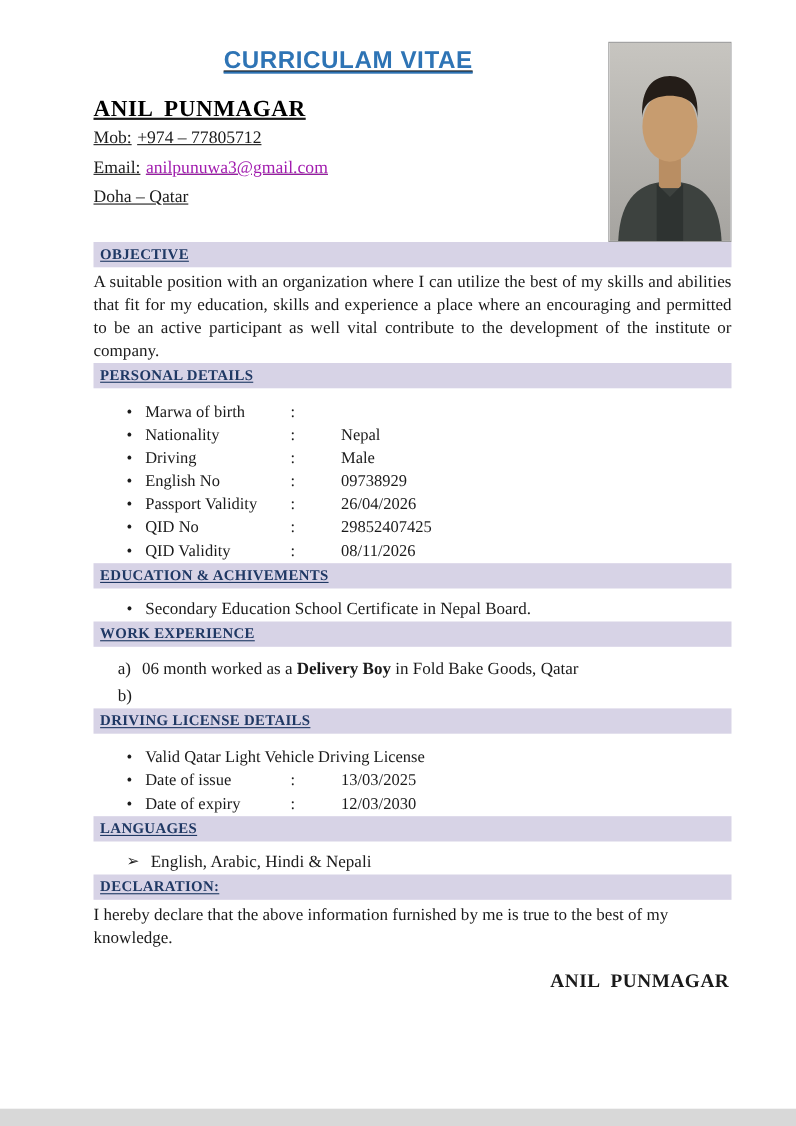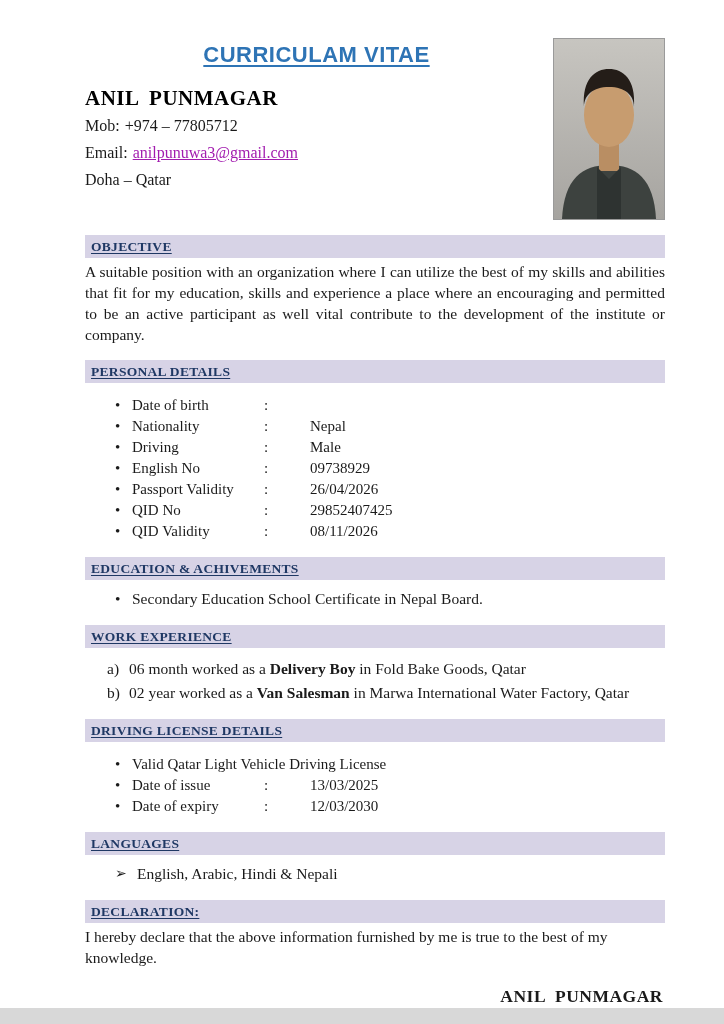--- a/index.html
+++ b/index.html
@@ -19,21 +19,21 @@
   .page-edge {
     position:absolute; left:0; bottom:0;
     width:724px; height:16px;
     background:#d8d8d8;
   }
   .content {
     position:absolute; left:85px; top:38px; width:580px;
   }
   
   .header-row { display:flex; align-items:flex-start; }
-  .header-left { flex:1; padding-right:5px; }
+  .header-left { flex:1; padding-right:5px;text-decoration:underline; }
   .doc-title {
     text-align:center;
     font-family:"Liberation Sans", sans-serif;
     font-size:22px; font-weight:bold;
     color:#2e74b5;
     letter-spacing:0.5px;
     text-decoration:underline;
     text-decoration-thickness:2px;
     text-underline-offset:3px;
     margin-top:4px;
@@ -48,21 +48,20 @@
   .email-link { color:#a21caf; text-decoration:underline; cursor:pointer; }
   .photo {
     width:112px; height:182px; flex:0 0 112px;
     border:1px solid #9a9a9a;
     overflow:hidden;
   }
   
   .section-bar {
     background:#d7d3e6;
     padding:2px 6px 3px 6px;
-    margin-top:15px;
   }
   .section-heading {
     font-weight:bold; font-size:13.5px;
     color:#1f3864;
     letter-spacing:0.3px;
     text-decoration:underline;
     text-underline-offset:2px;
   }
   .para {
     font-size:15.5px; line-height:21px;
@@ -138,21 +137,21 @@
       <span class="section-heading">OBJECTIVE</span>
     </div>
     <p class="para">A suitable position with an organization where I can utilize the best of my skills and abilities that fit for my education, skills and experience a place where an encouraging and permitted to be an active participant as well vital contribute to the development of the institute or company.</p>
 
     <div class="section-bar">
       <span class="section-heading">PERSONAL DETAILS</span>
     </div>
     <div class="detail-list">
       <div class="detail-row">
         <span class="bullet">•</span>
-        <span class="dlabel">Date of birth</span>
+        <span class="dlabel">Marwa of birth</span>
         <span class="dcolon">:</span>
       </div>
       <div class="detail-row">
         <span class="bullet">•</span>
         <span class="dlabel">Nationality</span>
         <span class="dcolon">:</span>
         <span class="dvalue">Nepal</span>
       </div>
       <div class="detail-row">
         <span class="bullet">•</span>
@@ -197,21 +196,20 @@
     <div class="section-bar">
       <span class="section-heading">WORK EXPERIENCE</span>
     </div>
     <div class="work-rows">
       <div class="list-row">
         <span class="marker">a)</span>
         <span><span>06 month worked as a </span><b>Delivery Boy</b><span> in Fold Bake Goods, Qatar</span></span>
       </div>
       <div class="list-row">
         <span class="marker">b)</span>
-        <span><span>02 year worked as a </span><b>Van Salesman</b><span> in Marwa International Water Factory, Qatar</span></span>
       </div>
     </div>
 
     <div class="section-bar">
       <span class="section-heading">DRIVING LICENSE DETAILS</span>
     </div>
     <div class="list-row" style="font-size:15px; margin-top:11px;">
       <span class="bullet">•</span>
       <span>Valid Qatar Light Vehicle Driving License</span>
     </div>

